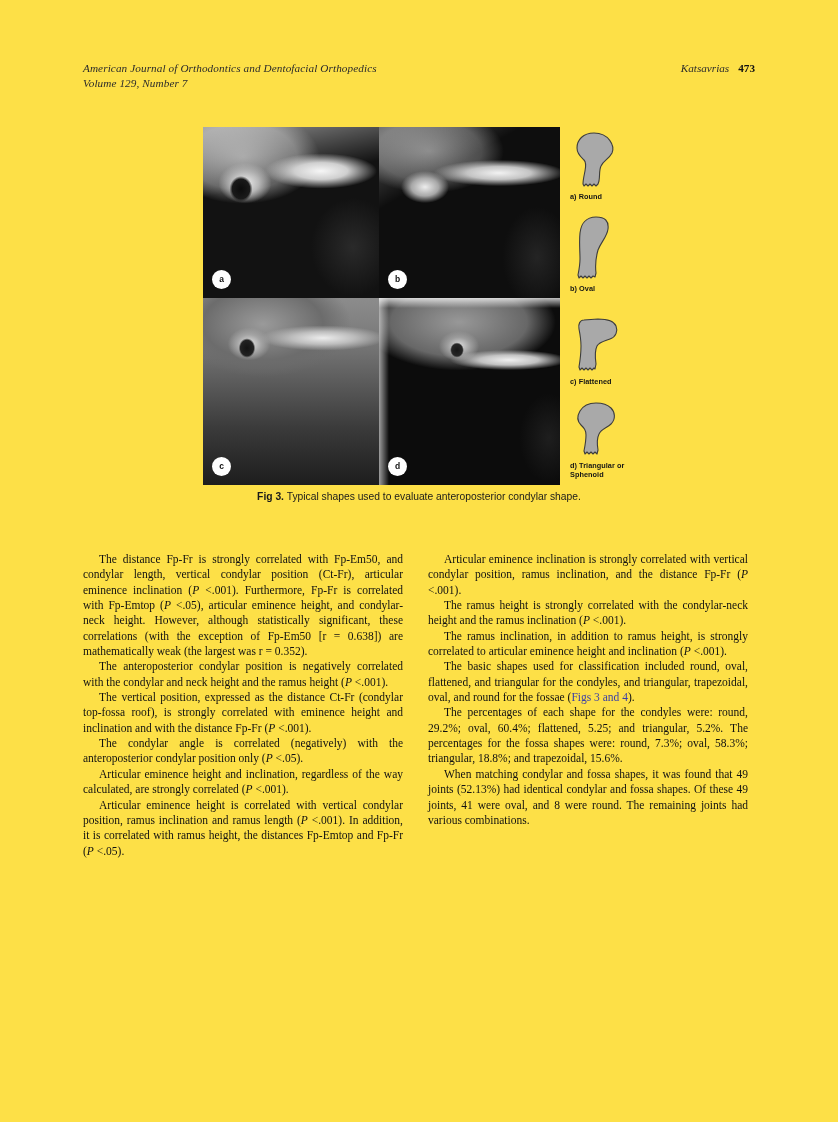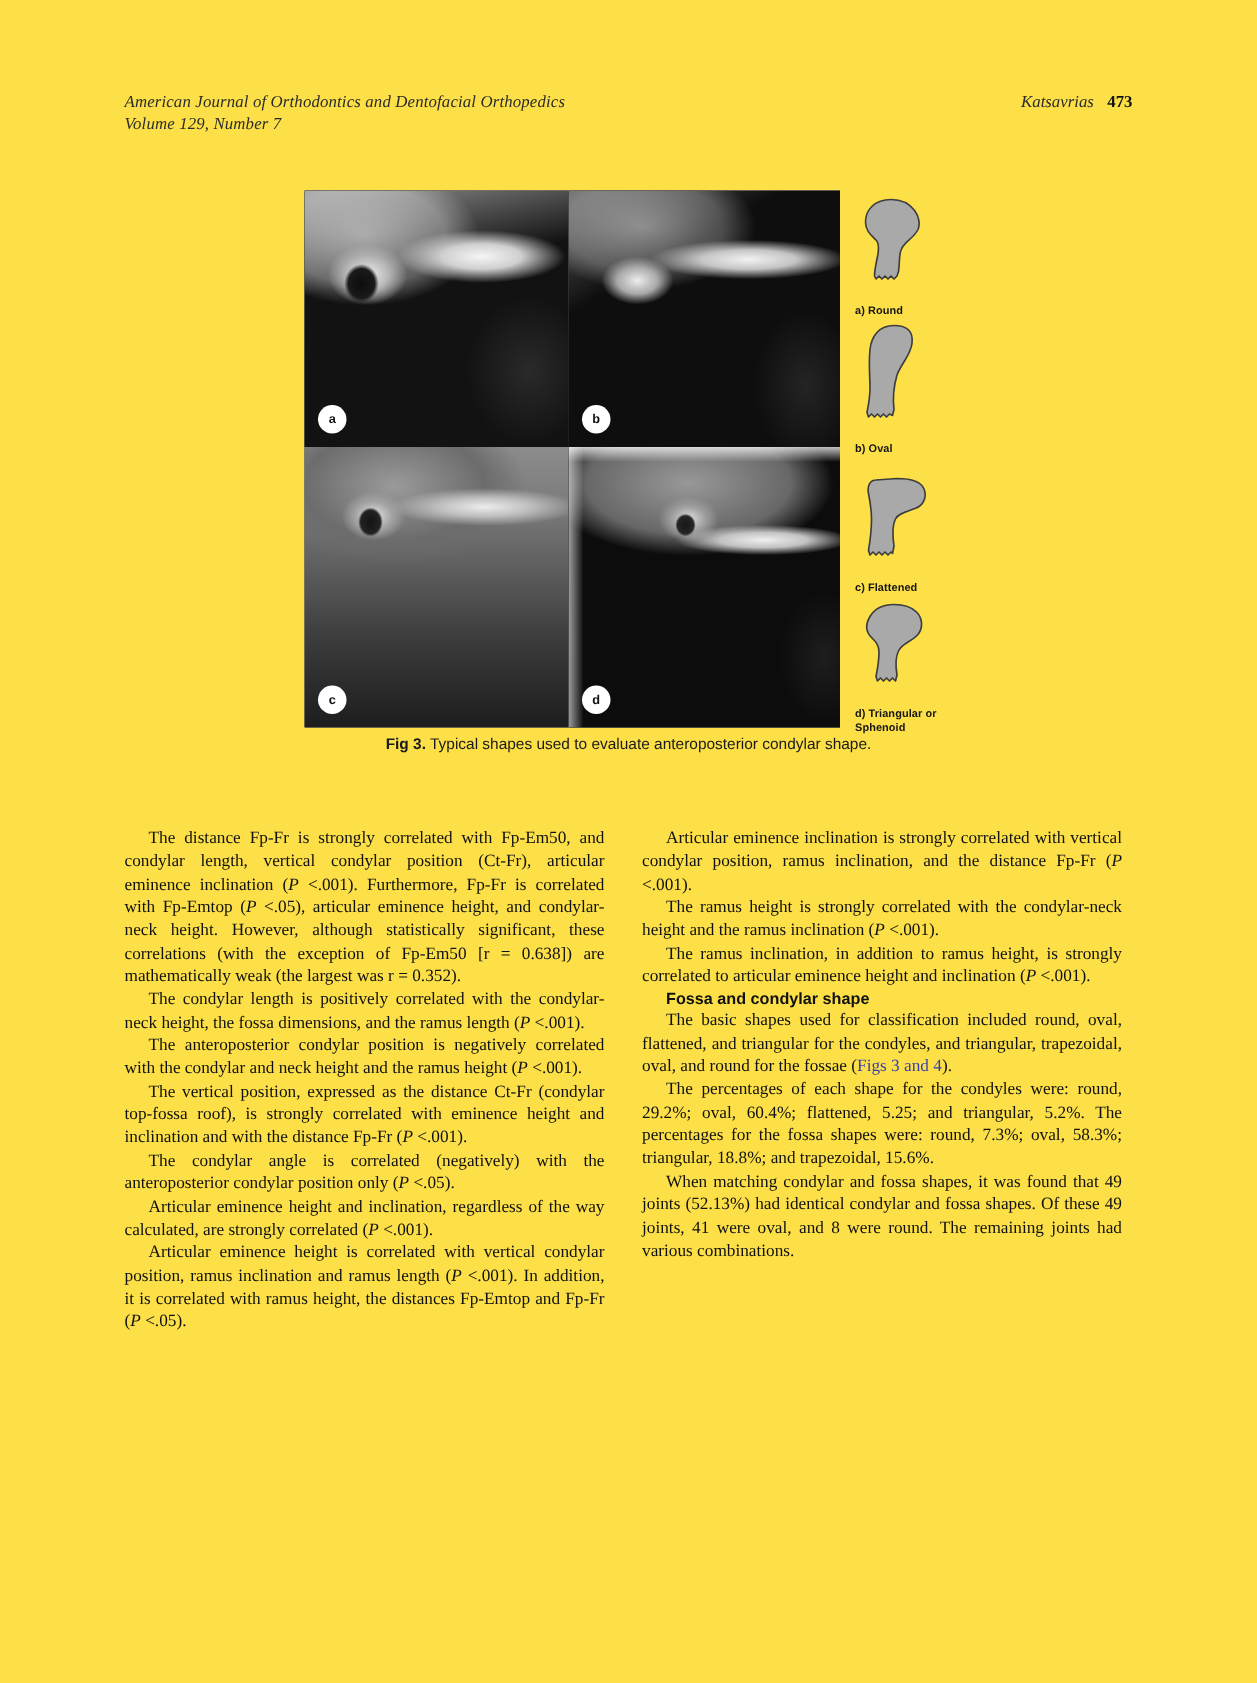--- a/index.html
+++ b/index.html
@@ -145,21 +145,21 @@
     display: block;
     margin-left: 4px;
   }
   .shape-item .shape-label {
     display: block;
     font-family: "Liberation Sans", sans-serif;
     font-weight: bold;
     font-size: 7.3px;
     line-height: 9.4px;
     color: #151515;
-    margin-top: 13px;
+    margin-top: 3px;
     letter-spacing: .05px;
   }
   .si-a { top: 4px; }
   .si-b { top: 88px; }
   .si-c { top: 189px; }
   .si-d { top: 273px; }
 
   .fig-caption {
     position: absolute;
     left: 83px;
@@ -292,33 +292,31 @@
     </div>
   </div>
 
   <div class="fig-caption">
     <span class="fig-num">Fig 3.</span>
     <span>Typical shapes used to evaluate anteroposterior condylar shape.</span>
   </div>
 
   <div class="col col-left">
     <p>The distance Fp-Fr is strongly correlated with Fp-Em50, and condylar length, vertical condylar position (Ct-Fr), articular eminence inclination (<em class="p-italic">P</em> &lt;.001). Furthermore, Fp-Fr is correlated with Fp-Emtop (<em class="p-italic">P</em> &lt;.05), articular eminence height, and condylar-neck height. However, although statistically significant, these correlations (with the exception of Fp-Em50 [r = 0.638]) are mathematically weak (the largest was r = 0.352).</p>
-    <p>The condylar length is positively correlated with the condylar-neck height, the fossa dimensions, and the ramus length (<em class="p-italic">P</em> &lt;.001).</p>
     <p>The anteroposterior condylar position is negatively correlated with the condylar and neck height and the ramus height (<em class="p-italic">P</em> &lt;.001).</p>
     <p>The vertical position, expressed as the distance Ct-Fr (condylar top-fossa roof), is strongly correlated with eminence height and inclination and with the distance Fp-Fr (<em class="p-italic">P</em> &lt;.001).</p>
     <p>The condylar angle is correlated (negatively) with the anteroposterior condylar position only (<em class="p-italic">P</em> &lt;.05).</p>
     <p>Articular eminence height and inclination, regardless of the way calculated, are strongly correlated (<em class="p-italic">P</em> &lt;.001).</p>
     <p>Articular eminence height is correlated with vertical condylar position, ramus inclination and ramus length (<em class="p-italic">P</em> &lt;.001). In addition, it is correlated with ramus height, the distances Fp-Emtop and Fp-Fr (<em class="p-italic">P</em> &lt;.05).</p>
   </div>
 
   <div class="col col-right">
     <p>Articular eminence inclination is strongly correlated with vertical condylar position, ramus inclination, and the distance Fp-Fr (<em class="p-italic">P</em> &lt;.001).</p>
     <p>The ramus height is strongly correlated with the condylar-neck height and the ramus inclination (<em class="p-italic">P</em> &lt;.001).</p>
     <p>The ramus inclination, in addition to ramus height, is strongly correlated to articular eminence height and inclination (<em class="p-italic">P</em> &lt;.001).</p>
 
-    <p class="subhead">Fossa and condylar shape</p>
 
     <p id="para-crossref">The basic shapes used for classification included round, oval, flattened, and triangular for the condyles, and triangular, trapezoidal, oval, and round for the fossae (<span class="xref" style="color: rgb(58, 63, 168);">Figs 3 and 4</span>).</p>
     <p>The percentages of each shape for the condyles were: round, 29.2%; oval, 60.4%; flattened, 5.25; and triangular, 5.2%. The percentages for the fossa shapes were: round, 7.3%; oval, 58.3%; triangular, 18.8%; and trapezoidal, 15.6%.</p>
     <p>When matching condylar and fossa shapes, it was found that 49 joints (52.13%) had identical condylar and fossa shapes. Of these 49 joints, 41 were oval, and 8 were round. The remaining joints had various combinations.</p>
   </div>
 
 </div>
 
 </body></html>

